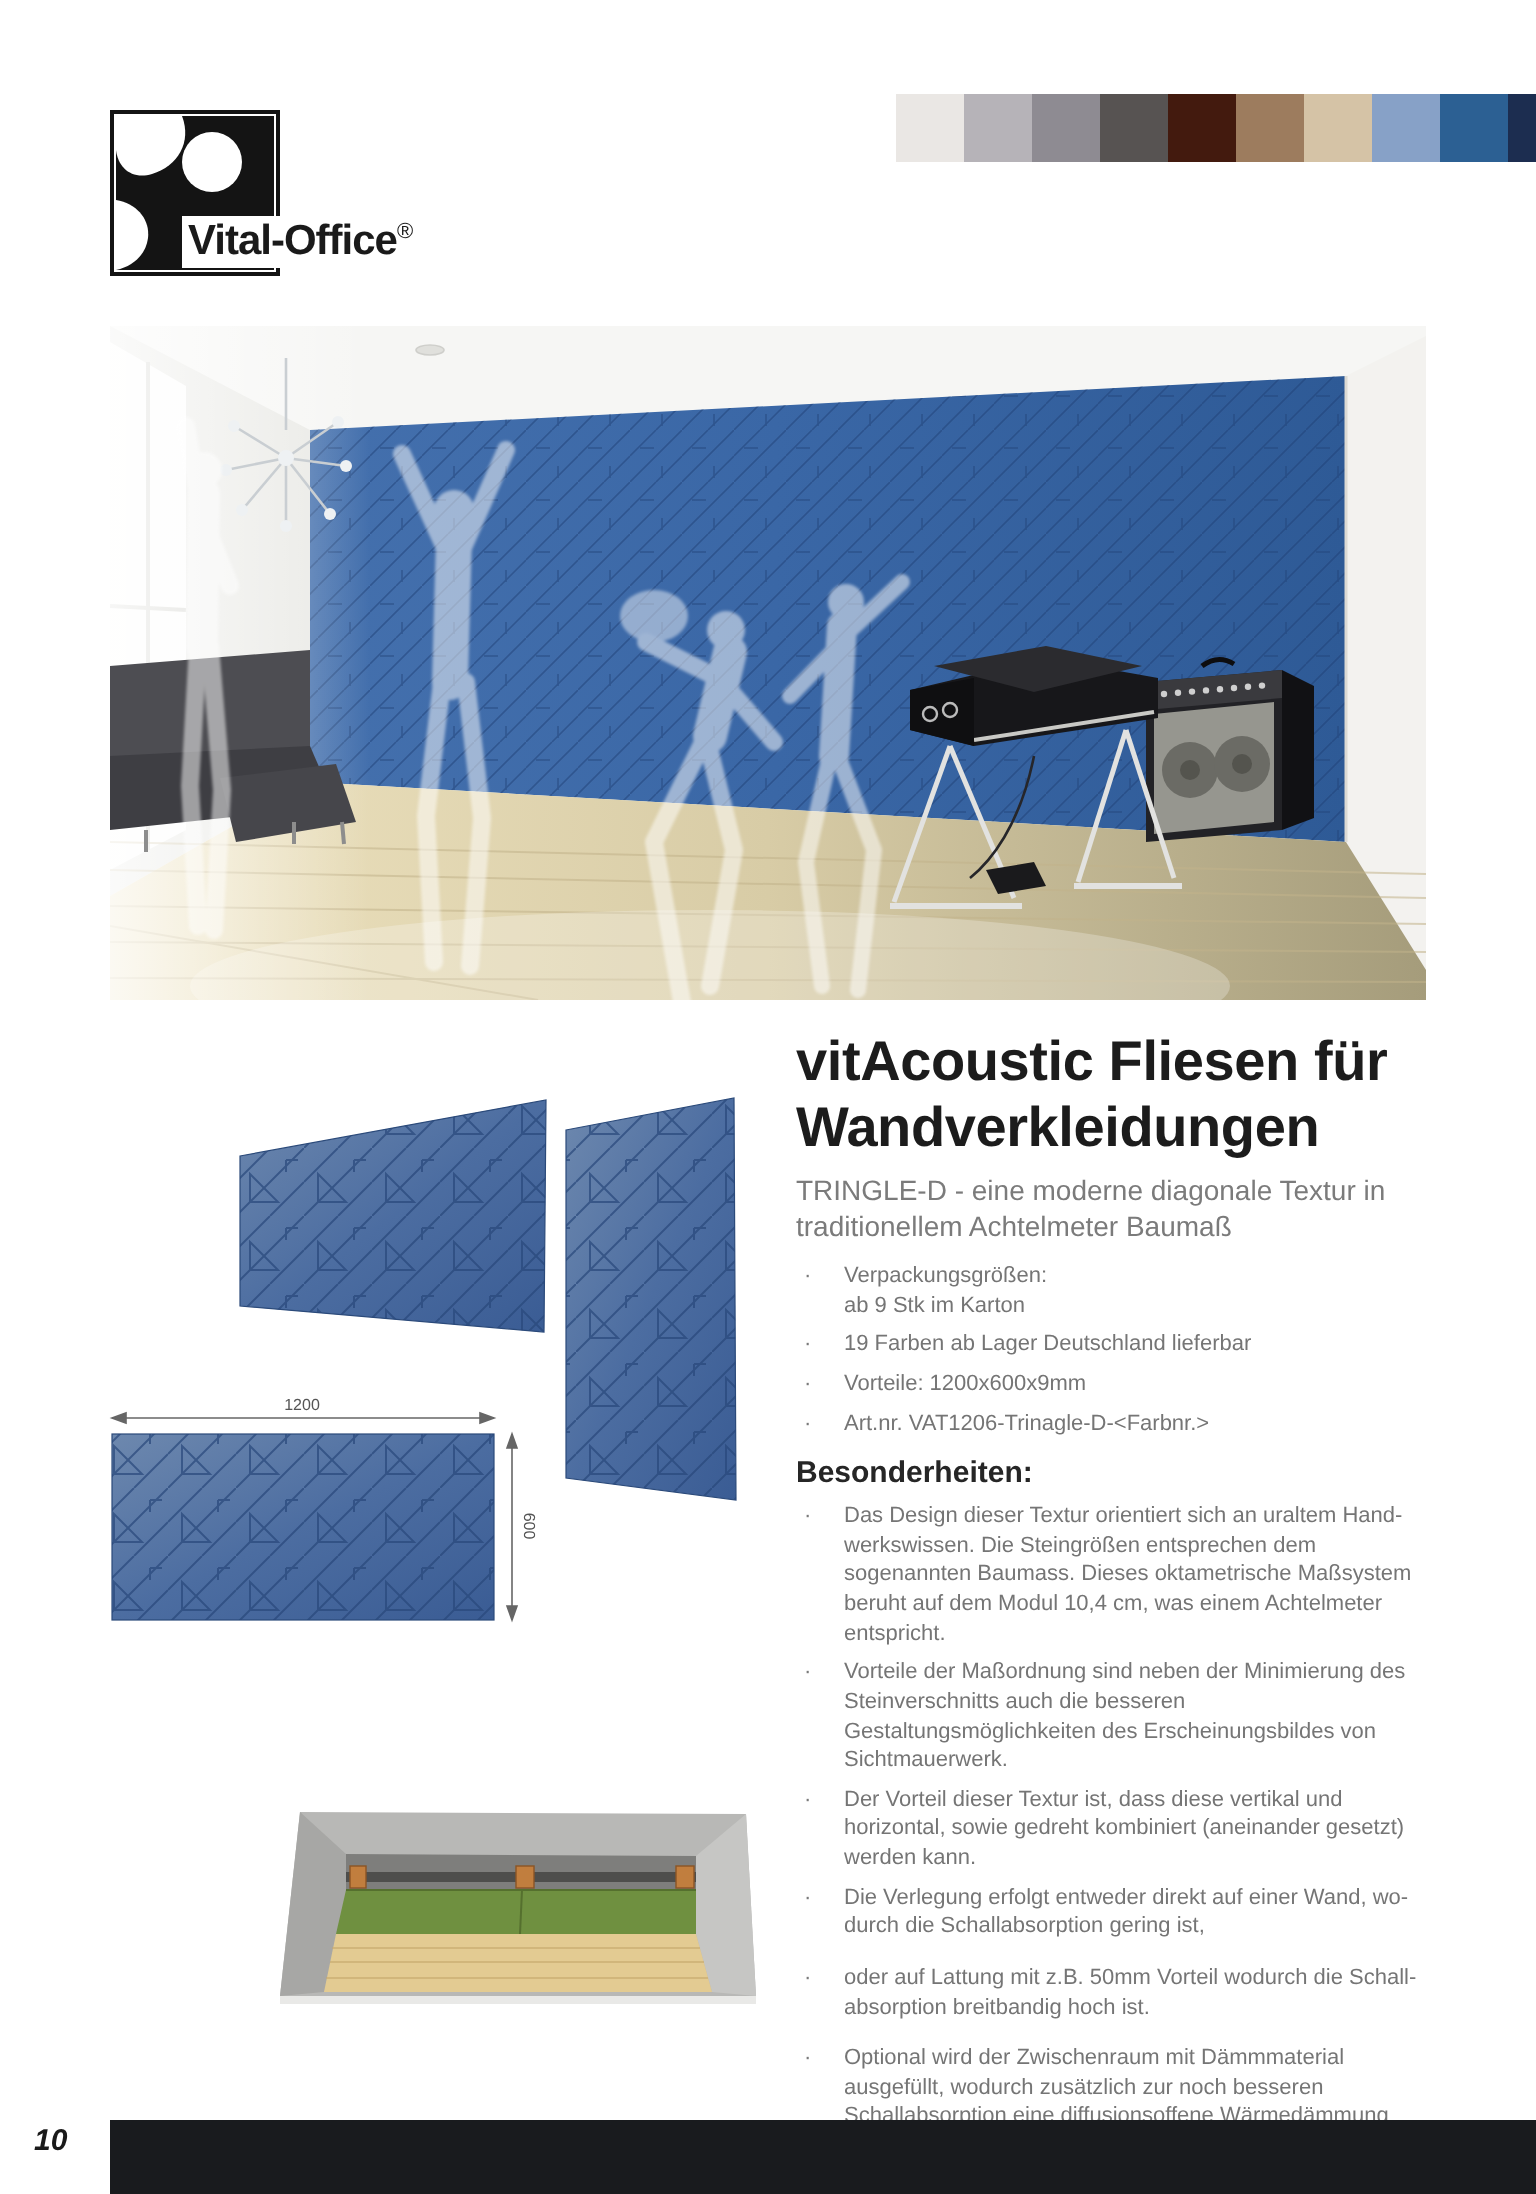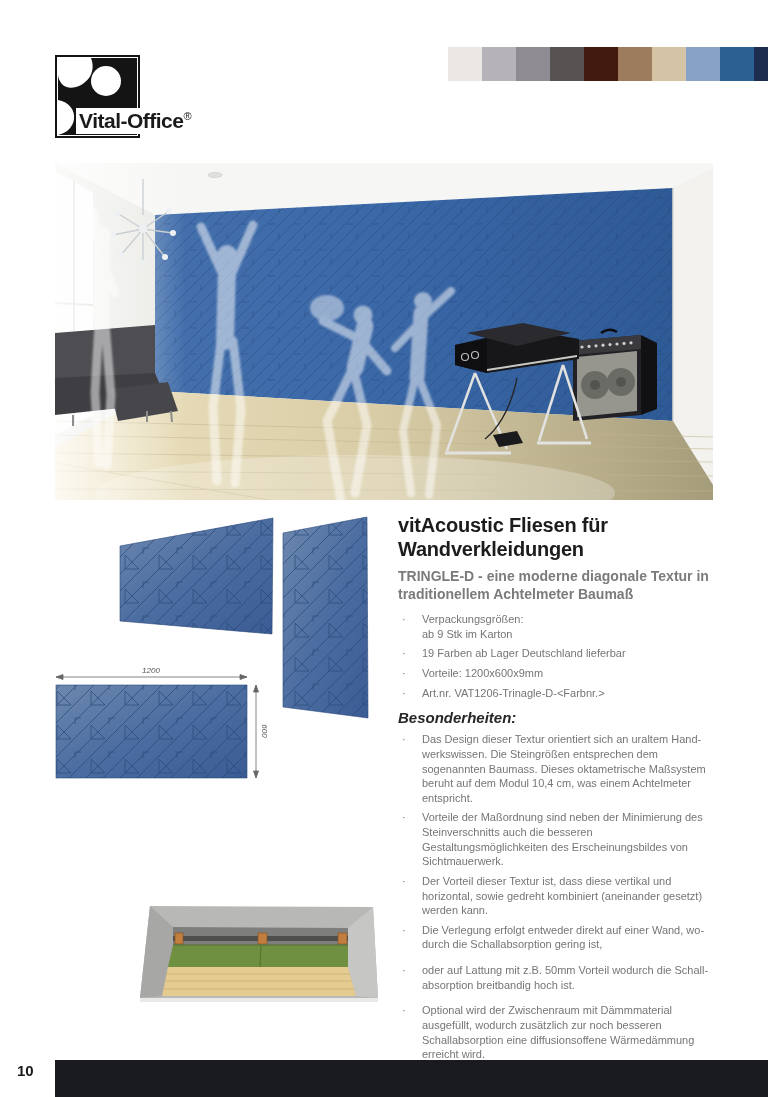--- a/index.html
+++ b/index.html
@@ -5,46 +5,46 @@
   html,body{margin:0;padding:0;background:#888;}
   .page{position:relative;width:768px;height:1097px;background:#ffffff;overflow:hidden;
         font-family:"Liberation Sans",sans-serif;margin:0 auto;}
 
   
   .swatches{position:absolute;left:448px;top:47px;width:320px;height:34px;display:flex;overflow:hidden;}
   .swatch{width:34px;height:34px;flex:0 0 auto;}
 
   .logo{position:absolute;left:55px;top:55px;width:85px;height:83px;}
   .logo svg{display:block;}
-  .logo-text{position:absolute;left:21px;top:53px;background:#fff;padding:1px 4px 1px 3px;
+  .logo-text{position:absolute;left:36px;top:53px;background:#fff;padding:1px 4px 1px 3px;
              font-size:21px;font-weight:bold;color:#1a1a1a;letter-spacing:-0.5px;white-space:nowrap;}
   .logo-text sup{font-size:11px;font-weight:normal;}
 
   
   .hero{position:absolute;left:55px;top:163px;width:658px;height:337px;}
 
   
-  .tiles{position:absolute;left:50px;top:508px;width:330px;height:295px;font-style:italic;}
+  .tiles{position:absolute;left:50px;top:540px;width:330px;height:295px;}
 
   
   .install{position:absolute;left:130px;top:885px;width:250px;height:160px;}
 
   
   .col{position:absolute;left:398px;top:514px;width:316px;color:#757575;}
-  .title{font-size:20px;font-weight:bold;color:#1c1c1c;line-height:1.18;letter-spacing:-0.2px;margin:0 0 7px 0;}
-  .subtitle{font-size:14px;font-weight:bold;color:#7b7b7b;line-height:1.25;margin:0 0 9px 0;}
+  .title{font-size:28px;font-weight:bold;color:#1c1c1c;line-height:1.18;letter-spacing:-0.2px;margin:0 0 7px 0;}
+  .subtitle{font-size:14px;font-weight:normal;color:#7b7b7b;line-height:1.25;margin:0 0 9px 0;}
   .row{display:flex;align-items:flex-start;font-size:11px;line-height:1.33;margin-bottom:5px;}
   .bullet{flex:0 0 20px;padding-left:4px;color:#7a7a7a;}
   .row-text{flex:1;white-space:pre-line;}
-  .sec-head{font-size:15px;font-weight:bold;color:#262626;margin:9px 0 6px 0;font-style:italic;}
+  .sec-head{font-size:15px;font-weight:bold;color:#262626;margin:9px 0 6px 0;}
   .sec-verarbeitung .row{margin-bottom:11px;}
 
   
   .footer-bar{position:absolute;left:55px;top:1060px;width:713px;height:37px;background:#191b1e;}
-  .page-number{position:absolute;left:17px;top:1062px;font-size:15px;font-weight:bold;color:#1a1a1a;}
+  .page-number{position:absolute;left:17px;top:1062px;font-size:15px;font-weight:bold;color:#1a1a1a;font-style:italic;}
 </style>
 </head>
 <body>
 
 <div class="page">
 
   <div class="swatches">
     <div class="swatch" style="background: rgb(234, 231, 228);"></div>
     <div class="swatch" style="background: rgb(182, 179, 184);"></div>
     <div class="swatch" style="background: rgb(142, 139, 146);"></div>

